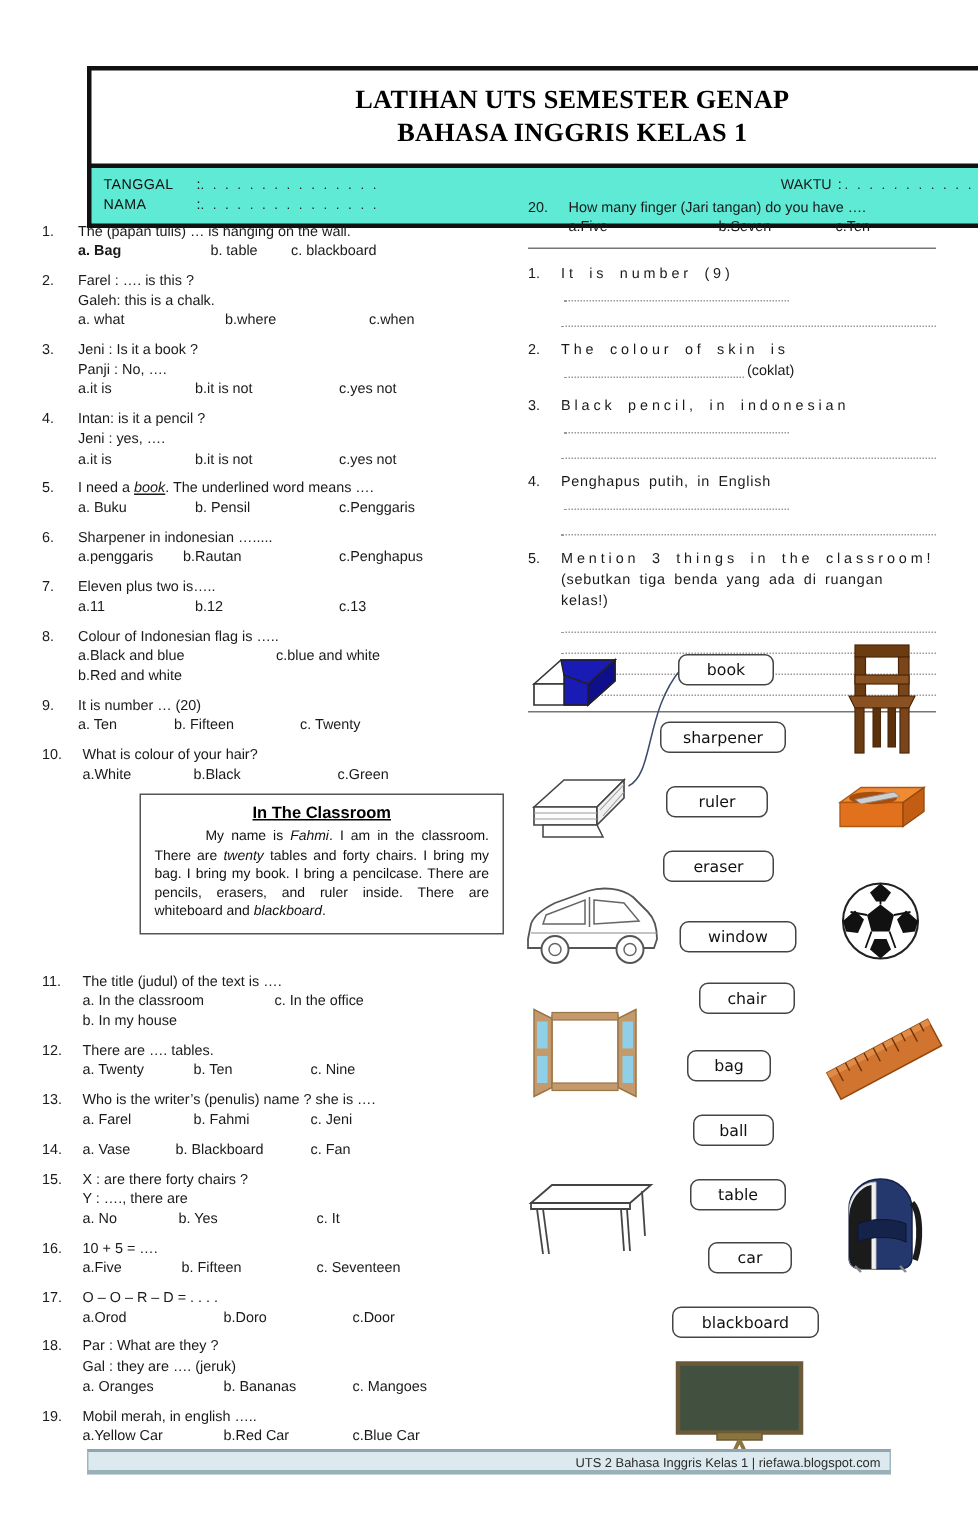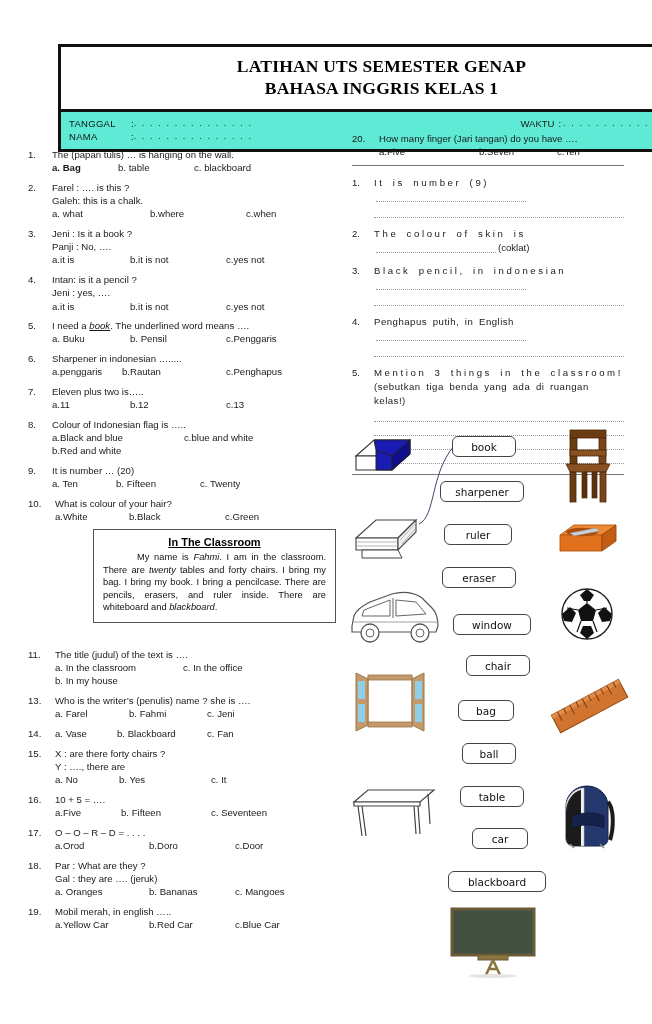--- a/index.html
+++ b/index.html
@@ -143,21 +143,21 @@
   </div>
 
   <div class="col-left">
     <div id="mc-list">
         <div class="q">
           <span class="q-num">1.</span>
           <span class="q-body">
             <div class="q-stem">The (papan tulis) … is hanging on the wall.</div>
             <div class="opts">
               <span class="opt" style="width: 66px; font-weight: bold;">a. Bag</span>
-              <span class="opt" style="width: 76px;">b. table</span>
+              <span class="opt" style="width: 76px; text-align: center;">b. table</span>
               <span class="opt">c. blackboard</span>
             </div>
           </span>
         </div>
         <div class="q">
           <span class="q-num">2.</span>
           <span class="q-body">
             <div class="q-stem">Farel : …. is this ?</div>
             <div class="q-sub">Galeh: this is a chalk.</div>
             <div class="opts">
@@ -263,20 +263,31 @@
         <div class="q">
           <span class="q-num wide">11.</span>
           <span class="q-body">
             <div class="q-stem">The title (judul) of the text is ….</div>
             <div class="opts">
               <span class="opt" style="width: 128px;">a. In the classroom</span>
               <span class="opt">c. In the office</span>
             </div>
             <div class="opts">
               <span class="opt">b. In my house</span>
+            </div>
+          </span>
+        </div>
+        <div class="q">
+          <span class="q-num wide">12.</span>
+          <span class="q-body">
+            <div class="q-stem">There are …. tables.</div>
+            <div class="opts">
+              <span class="opt" style="width: 74px;">a. Twenty</span>
+              <span class="opt" style="width: 78px;">b. Ten</span>
+              <span class="opt">c. Nine</span>
             </div>
           </span>
         </div>
         <div class="q">
           <span class="q-num wide">13.</span>
           <span class="q-body">
             <div class="q-stem">Who is the writer’s (penulis) name ? she is ….</div>
             <div class="opts">
               <span class="opt" style="width: 74px;">a. Farel</span>
               <span class="opt" style="width: 78px;">b. Fahmi</span>
@@ -546,14 +557,17 @@
         <div class="wordbox" style="left: 109px; top: 190px; width: 76px;">window</div>
         <div class="wordbox" style="left: 122px; top: 231px; width: 62px;">chair</div>
         <div class="wordbox" style="left: 114px; top: 276px; width: 54px;">bag</div>
         <div class="wordbox" style="left: 118px; top: 319px; width: 52px;">ball</div>
         <div class="wordbox" style="left: 116px; top: 362px; width: 62px;">table</div>
         <div class="wordbox" style="left: 128px; top: 404px; width: 54px;">car</div>
         <div class="wordbox" style="left: 104px; top: 447px; width: 96px;">blackboard</div>
       </div>
   </div>
 
+  <div class="footer">
+    <span class="footer-txt">UTS 2 Bahasa Inggris Kelas 1  |  riefawa.blogspot.com</span>
+  </div>
 
 </div>
 
 </body></html>

